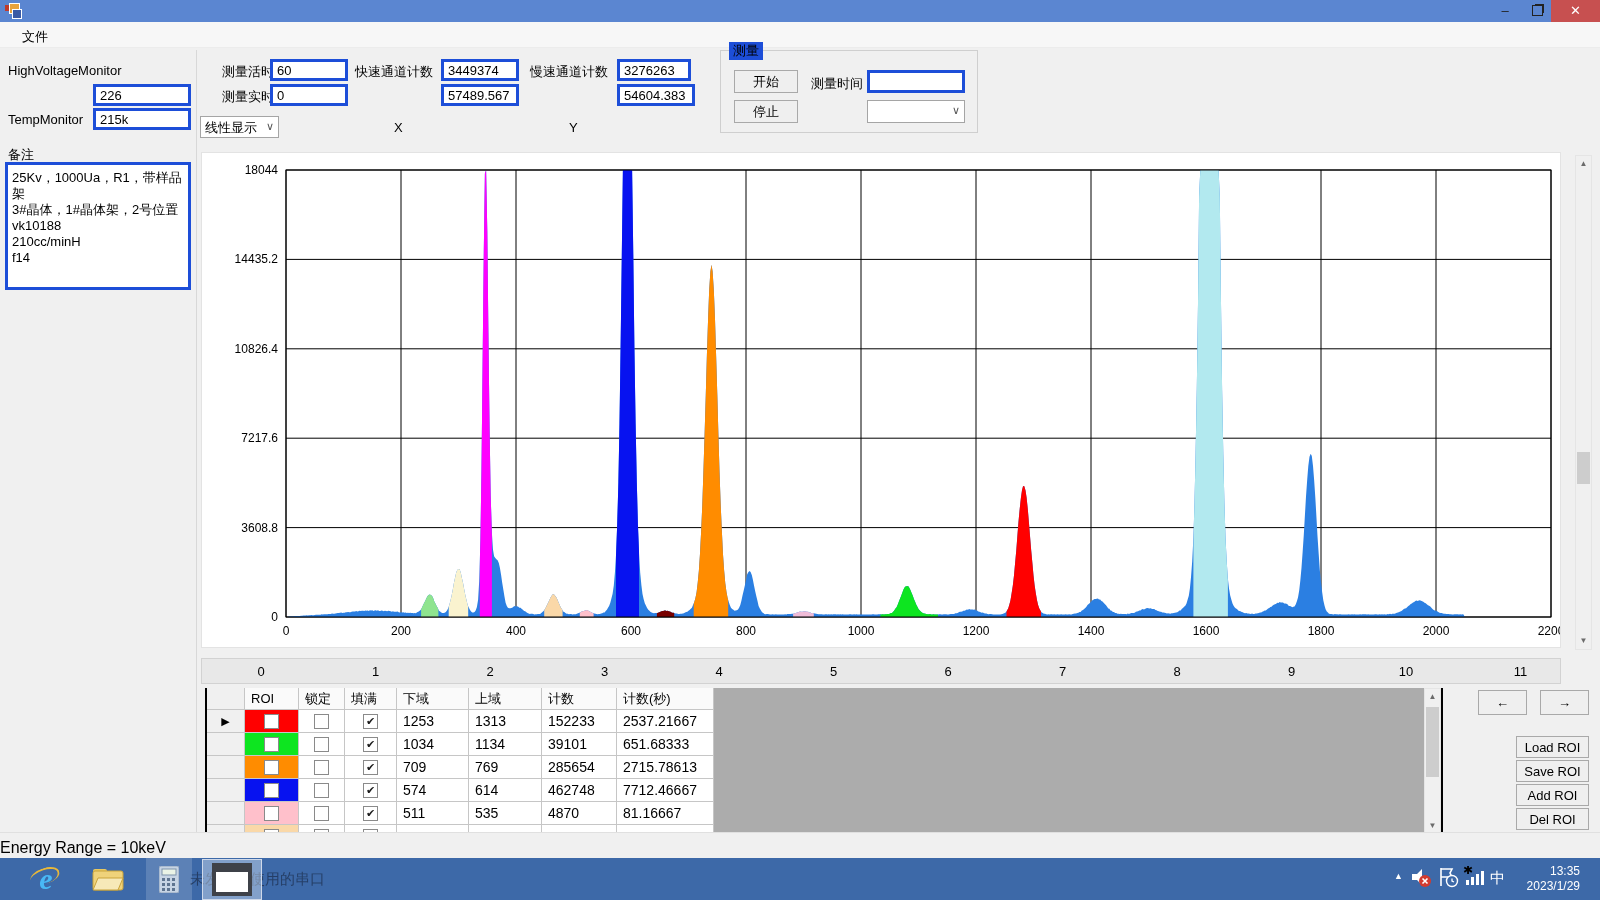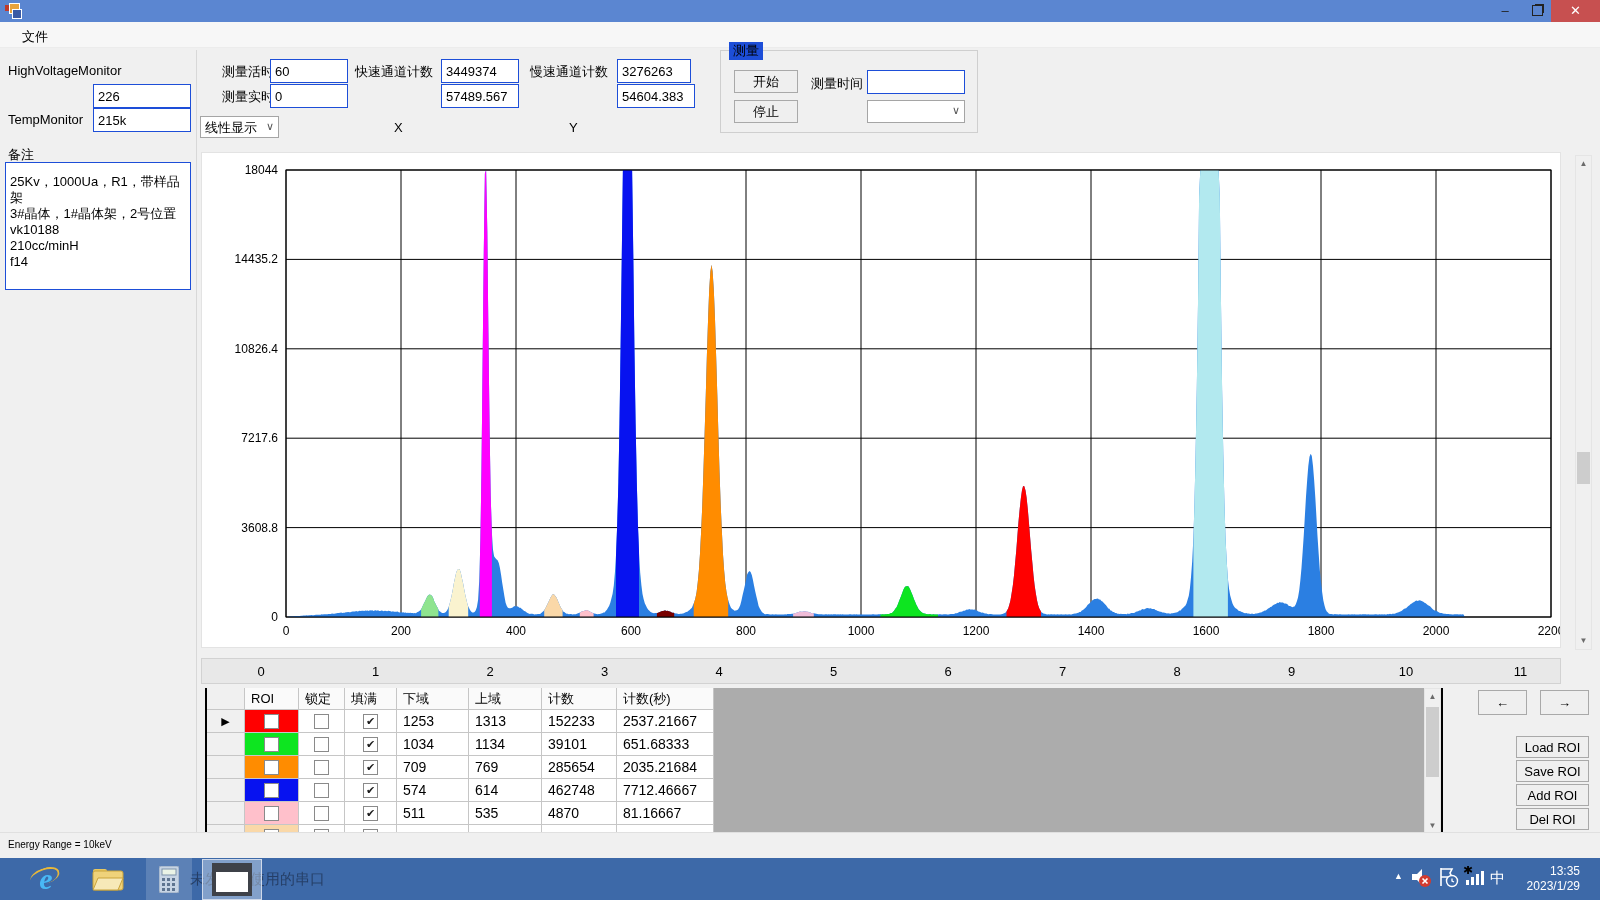--- a/index.html
+++ b/index.html
@@ -11,21 +11,21 @@
   .app-icon{left:5px;top:3px;width:16px;height:16px;}
   .app-icon i{position:absolute;display:block;}
   .title-text{left:0;top:2px;width:1600px;text-align:center;font-size:14px;color:#1d2433;}
   .cap-btn{top:0;height:22px;text-align:center;color:#222;font-size:13px;line-height:22px;cursor:default;}
   .cap-close{background:#C75050;color:#fff;}
   
   .menubar{left:0;top:22px;width:1600px;height:26px;background:#F7F7F7;border-bottom:1px solid #ECECEC;}
   .menu-item{left:16px;top:4px;font-size:13px;padding:2px 6px;}
   
   .lbl{font-size:13px;white-space:nowrap;}
-  .tbx{background:#fff;border:1px solid #1d4ed8;font-family:inherit;font-size:13px;padding:11px 4px;box-sizing:border-box;}
+  .tbx{background:#fff;border:3px solid #1d4ed8;font-family:inherit;font-size:13px;padding:5px 4px;box-sizing:border-box;}
   input.tbx{outline:none;}
   .btn{background:#EFEFEF;border:1px solid #A9A9A9;font-size:13px;text-align:center;cursor:default;
        display:flex;align-items:center;justify-content:center;}
   .combo{background:#fff;border:1px solid #A5A5A5;font-size:13px;padding:2px 4px;}
   .combo .arr{position:absolute;right:4px;top:3px;color:#555;font-size:11px;}
   .grpbox{border:1px solid #CFCFCF;}
   .grp-title{position:absolute;top:-9px;left:8px;background:#1d4ed8;padding:0 4px;font-size:13px;}
   .vdiv{width:1px;background:#D8D8D8;}
   
   .chart-panel{left:201px;top:152px;width:1360px;height:496px;background:#fff;border:1px solid #E3E3E3;}
@@ -44,21 +44,21 @@
   .td,.th{box-sizing:border-box;border-right:1px solid #C6C6C6;border-bottom:1px solid #C6C6C6;
           font-size:14px;display:flex;align-items:center;padding:0 6px;background:#fff;overflow:hidden;}
   .th{background:#FAFAFA;font-size:13px;height:22px;}
   .td{height:23px;}
   .rowhdr{background:#F0F0F0;justify-content:center;padding:0;}
   .cb{width:13px;height:13px;background:#fff;border:1px solid #8a8a8a;margin:0 auto;
       font-size:11px;line-height:12px;text-align:center;color:#1a1a1a;}
   .sel-arrow{color:#000;font-size:11px;}
   
   .statusbar{left:0;top:832px;width:1600px;height:26px;background:#F0F0F0;border-top:1px solid #E0E0E0;}
-  .status-text{left:8px;top:6px;font-size:10px;}
+  .status-text{left:0;top:6px;font-size:16px;}
   
   .taskbar{left:0;top:858px;width:1600px;height:42px;background:#3D69A8;}
   .tb-icon{top:0;height:42px;display:flex;align-items:center;justify-content:center;}
   .ie-e{font-size:30px;font-weight:bold;font-style:italic;color:#49B8F5;font-family:"Liberation Serif","DejaVu Serif",serif;}
   .ghost{color:rgba(18,28,48,0.55);font-size:15px;white-space:nowrap;}
   .task-btn{left:202px;top:859px;width:60px;height:41px;border:1px solid #cfd9ea;
             background:rgba(215,228,245,0.45);display:flex;align-items:center;justify-content:center;}
   .win-glyph{width:32px;height:25px;border:4px solid #3E4148;background:#fff;position:relative;}
   .win-glyph:before{content:"";position:absolute;left:0;top:0;right:0;height:5px;background:#3E4148;}
   .tray{color:#fff;font-size:12px;}
@@ -296,21 +296,21 @@
       </div>
       <div class="td" style="width: 46px; height: 23px; flex: 0 0 auto; justify-content: center;">
         <span class="cb"></span>
       </div>
       <div class="td" style="width: 52px; height: 23px; flex: 0 0 auto; justify-content: center;">
         <span class="cb">✔</span>
       </div>
       <div class="td" style="width: 72px; height: 23px; flex: 0 0 auto;">709</div>
       <div class="td" style="width: 73px; height: 23px; flex: 0 0 auto;">769</div>
       <div class="td" style="width: 75px; height: 23px; flex: 0 0 auto;">285654</div>
-      <div class="td" style="width: 97px; height: 23px; flex: 0 0 auto;">2035.21684</div>
+      <div class="td" style="width: 97px; height: 23px; flex: 0 0 auto;">2715.78613</div>
     </div>
     <div class="tr">
       <div class="td rowhdr" style="width: 38px; height: 23px; flex: 0 0 auto;"></div>
       <div class="td" style="width: 54px; height: 23px; flex: 0 0 auto; background: rgb(7, 18, 240); justify-content: center;">
         <span class="cb"></span>
       </div>
       <div class="td" style="width: 46px; height: 23px; flex: 0 0 auto; justify-content: center;">
         <span class="cb"></span>
       </div>
       <div class="td" style="width: 52px; height: 23px; flex: 0 0 auto; justify-content: center;">

